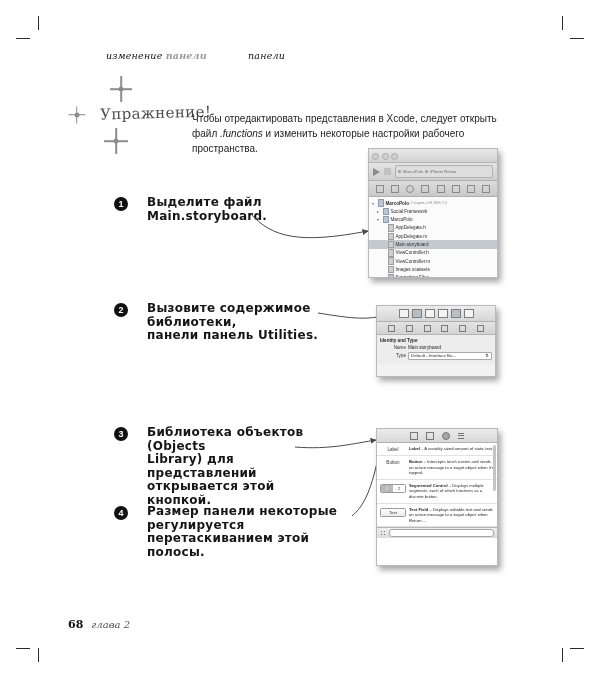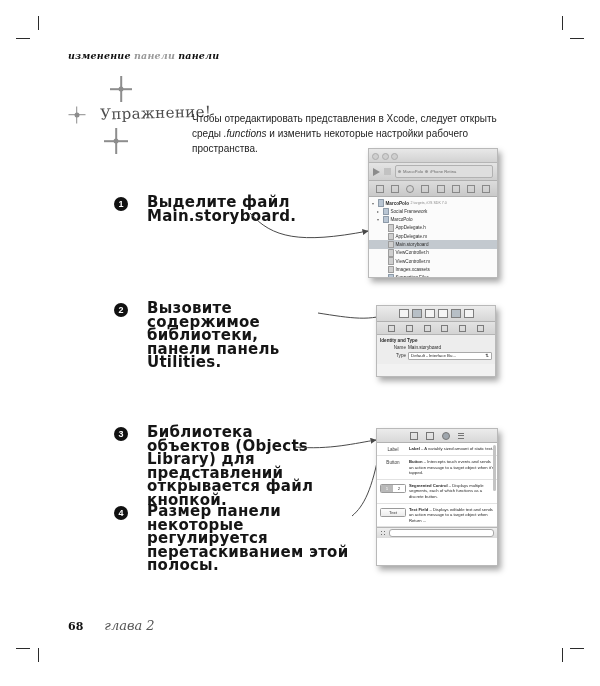--- a/index.html
+++ b/index.html
@@ -25,21 +25,21 @@
   .running-head {
     position: absolute;
     left: 68px;
     top: 50px;
     font-family: "DejaVu Serif", serif;
     font-style: italic;
     font-size: 9.5px;
     letter-spacing: .2px;
     white-space: nowrap;
   }
-  .running-head .b { font-weight: bold; color: #111; }
+  .running-head .b { font-weight: normal; color: #111; margin-left: 38px; }
   .running-head .g { font-weight: bold; color: #9a9a9a; }
 
   
   .exercise {
     position: absolute;
     left: 66px;
     top: 84px;
     width: 120px;
     height: 74px;
   }
@@ -94,21 +94,21 @@
     font-size: 9px;
     font-weight: bold;
     line-height: 14px;
     text-align: center;
     font-family: "Liberation Sans", sans-serif;
   }
   .step .text {
     position: absolute;
     left: 33px; top: -1px;
     font-family: "DejaVu Sans", sans-serif;
-    font-size: 15px;
+    font-size: 12px;
     font-weight: bold;
     line-height: 13.5px;
     letter-spacing: .25px;
     color: #151515;
     white-space: pre-line;
   }
   #step-1 { left: 114px; top: 197px; width: 230px; }
   #step-2 { left: 114px; top: 303px; width: 230px; }
   #step-3 { left: 114px; top: 427px; width: 200px; }
   #step-4 { left: 114px; top: 506px; width: 245px; }
@@ -332,24 +332,24 @@
 
   
   .folio {
     position: absolute;
     left: 68px;
     top: 618px;
     font-family: "DejaVu Serif", serif;
     font-size: 10px;
     display: flex;
     align-items: baseline;
-    gap: 21px;
+    gap: 8px;
   }
   .folio .num { font-weight: bold; font-size: 11px; color: #111; }
-  .folio .ch { font-style: italic; color: #555; font-size: 13px; }
+  .folio .ch { font-style: italic; color: #555; font-size: 10px; }
 </style>
 </head>
 <body>
 
 <div class="crop v" style="left:38px;top:16px;"></div>
 <div class="crop h" style="left:16px;top:38px;"></div>
 <div class="crop v" style="left:562px;top:16px;"></div>
 <div class="crop h" style="left:570px;top:38px;"></div>
 <div class="crop v" style="left:38px;top:648px;"></div>
 <div class="crop h" style="left:16px;top:648px;"></div>
@@ -370,37 +370,37 @@
       <div class="d"></div>
     </div>
   <div class="spark s3">
       <div class="d"></div>
     </div>
   <div class="word">Упражнение!</div>
 </div>
 
 <div class="intro">
   <span>Чтобы отредактировать представления в Xcode, следует открыть</span><br>
-  <span>среды </span><i>.functions</i><span> и изменить некоторые настройки рабочего пространства.</span>
+  <span>файл </span><i>.functions</i><span> и изменить некоторые настройки рабочего пространства.</span>
 </div>
 
 <div class="step" id="step-1">
   <div class="bullet">1</div>
   <div class="text">Выделите файл Main.storyboard.</div>
 </div>
 <div class="step" id="step-2">
   <div class="bullet">2</div>
   <div class="text">Вызовите содержимое библиотеки,
 панели панель Utilities.</div>
 </div>
 <div class="step" id="step-3">
   <div class="bullet">3</div>
   <div class="text">Библиотека объектов (Objects
 Library) для представлений
-открывается файл кнопкой.</div>
+открывается этой кнопкой.</div>
 </div>
 <div class="step" id="step-4">
   <div class="bullet">4</div>
   <div class="text">Размер панели некоторые регулируется
 перетаскиванием этой полосы.</div>
 </div>
 
 <svg class="arrows" viewBox="0 0 600 686">
   <defs>
     <marker id="ah" markerWidth="7" markerHeight="7" refX="5.5" refY="3" orient="auto">

